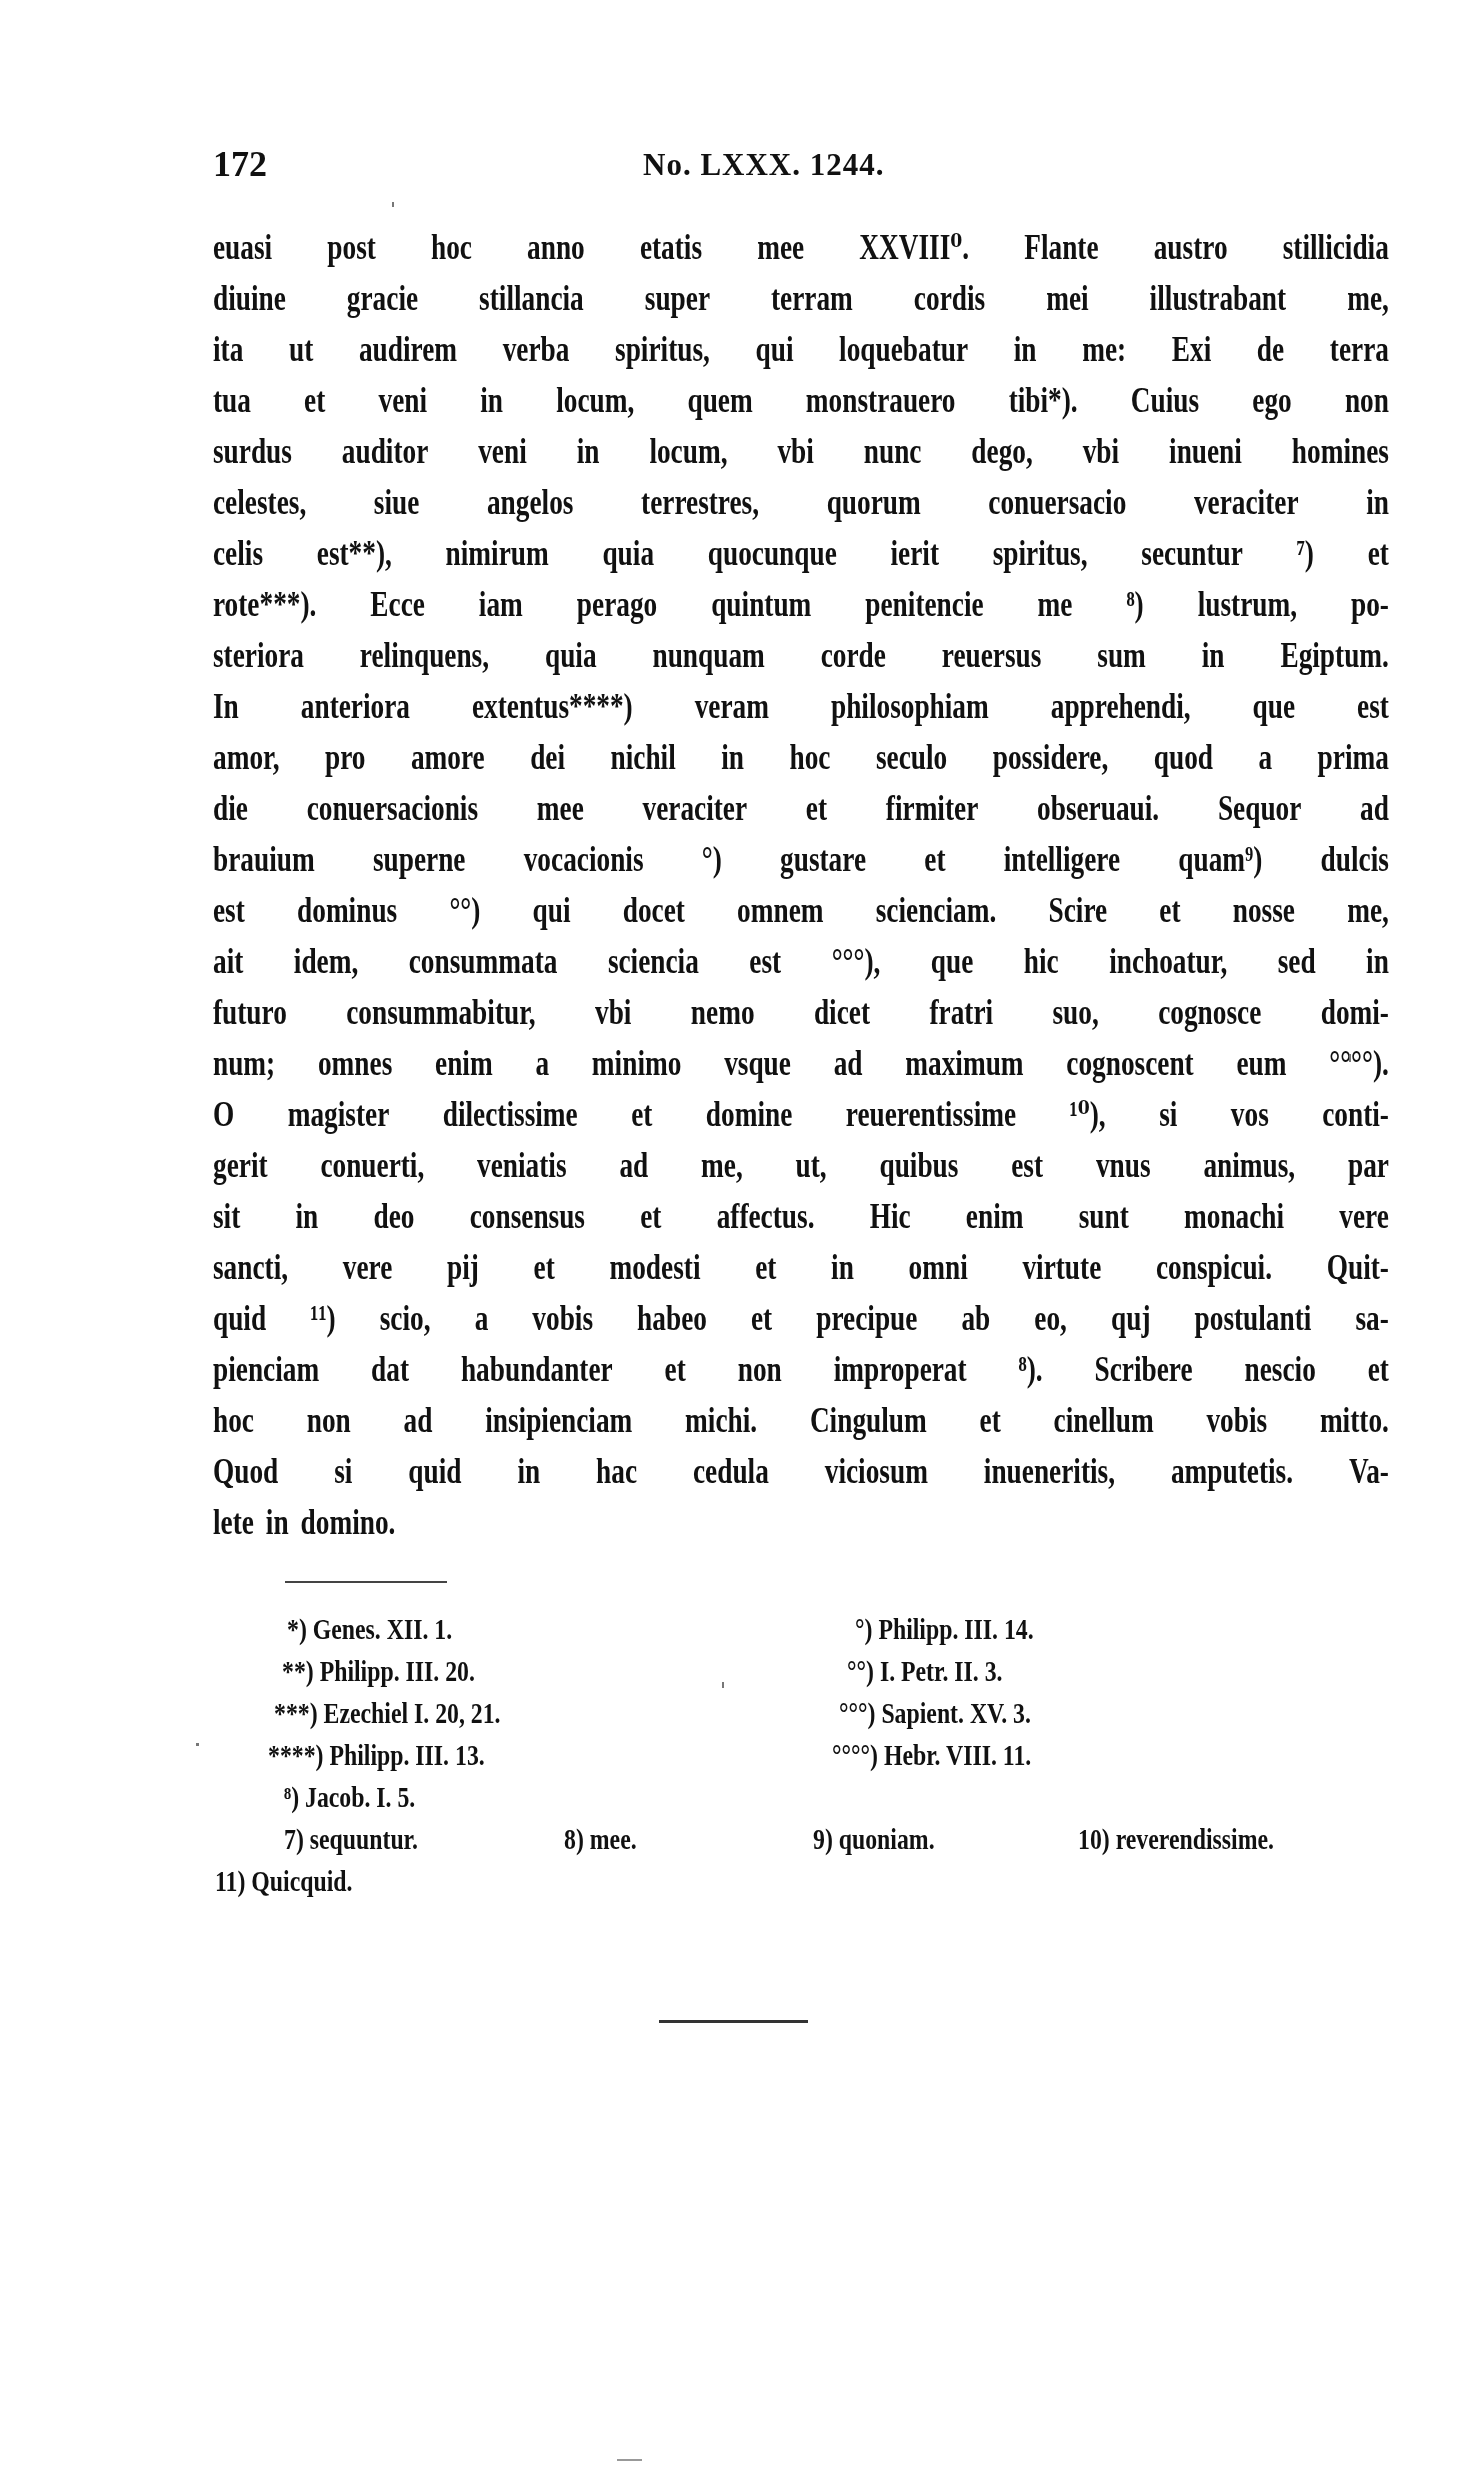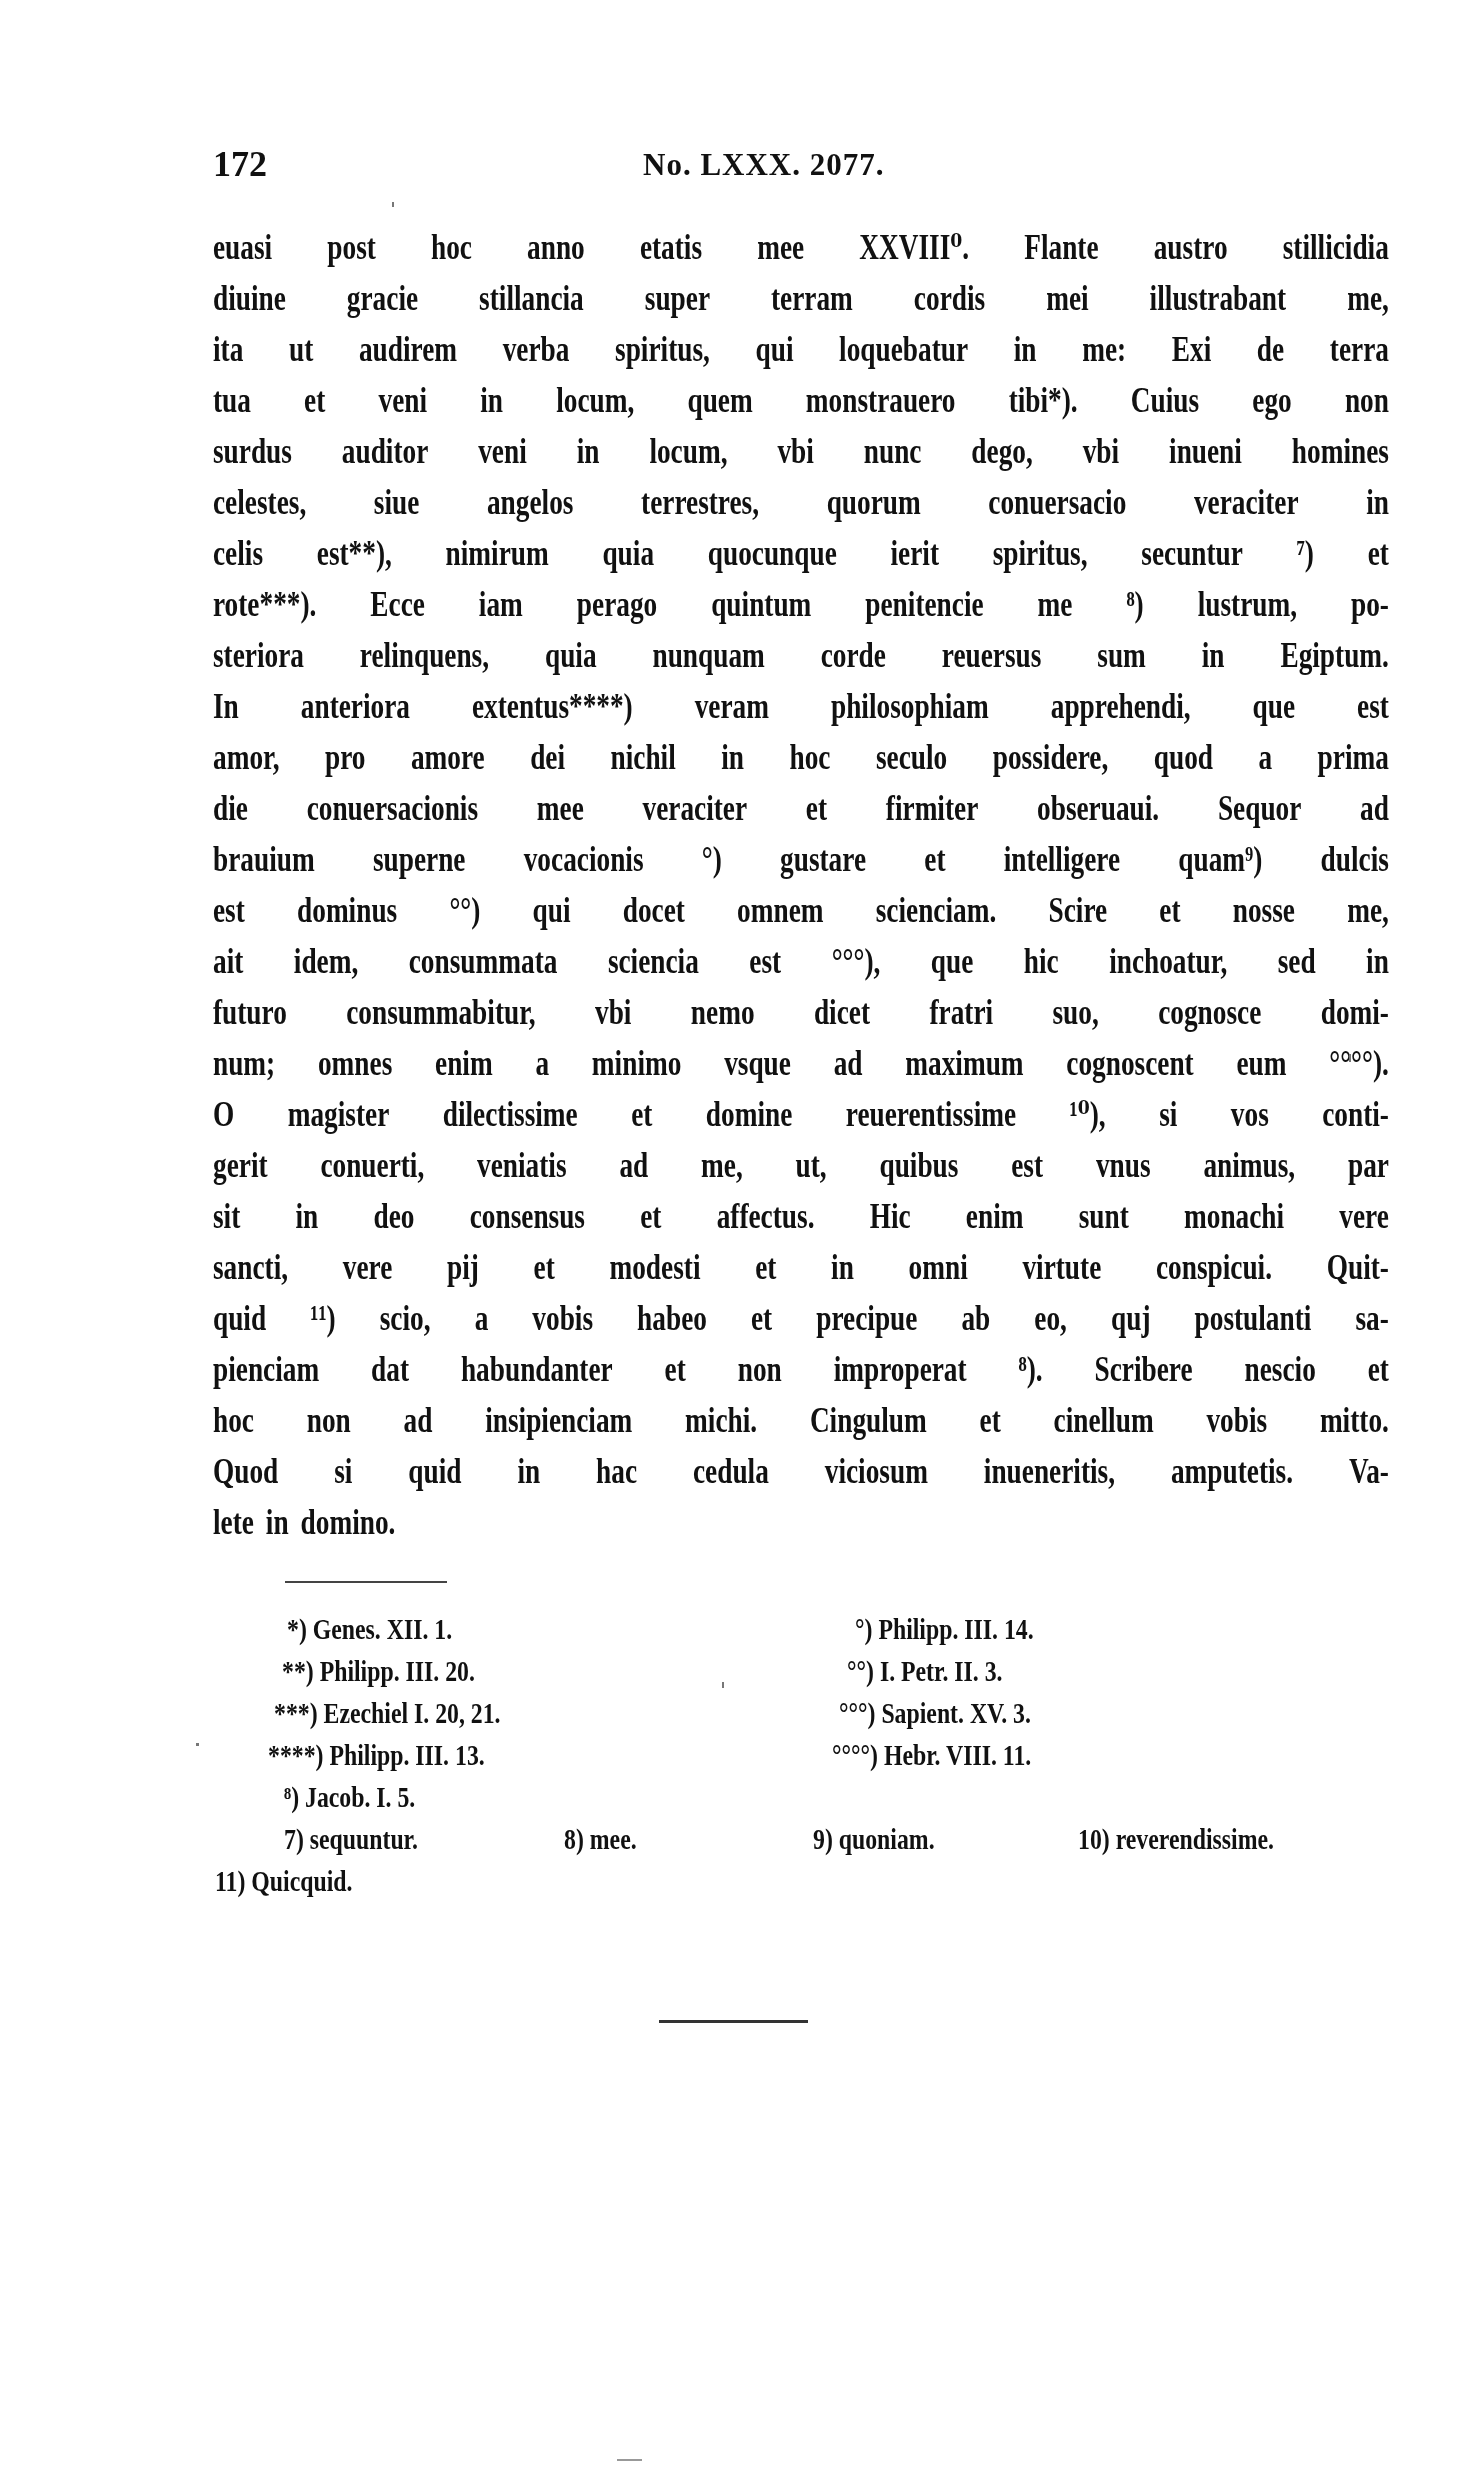--- a/index.html
+++ b/index.html
@@ -21,21 +21,21 @@
   .bottom-mark { position:absolute; left:605px; top:2459px; width:25px; height:1.9px; background:#999; }
   .speck { position:absolute; background:#777; }
 </style>
 </head>
 <body>
 
 <div class="page">
 
   <div class="header">
     <span class="page-number">172</span>
-    <span class="running-head">No. LXXX.  2077.</span>
+    <span class="running-head">No. LXXX.  1244.</span>
   </div>
 
   <div class="body-text" id="body-text">
       <div class="line">
         <span>euasi</span>
         <span>post</span>
         <span>hoc</span>
         <span>anno</span>
         <span>etatis</span>
         <span>mee</span>

